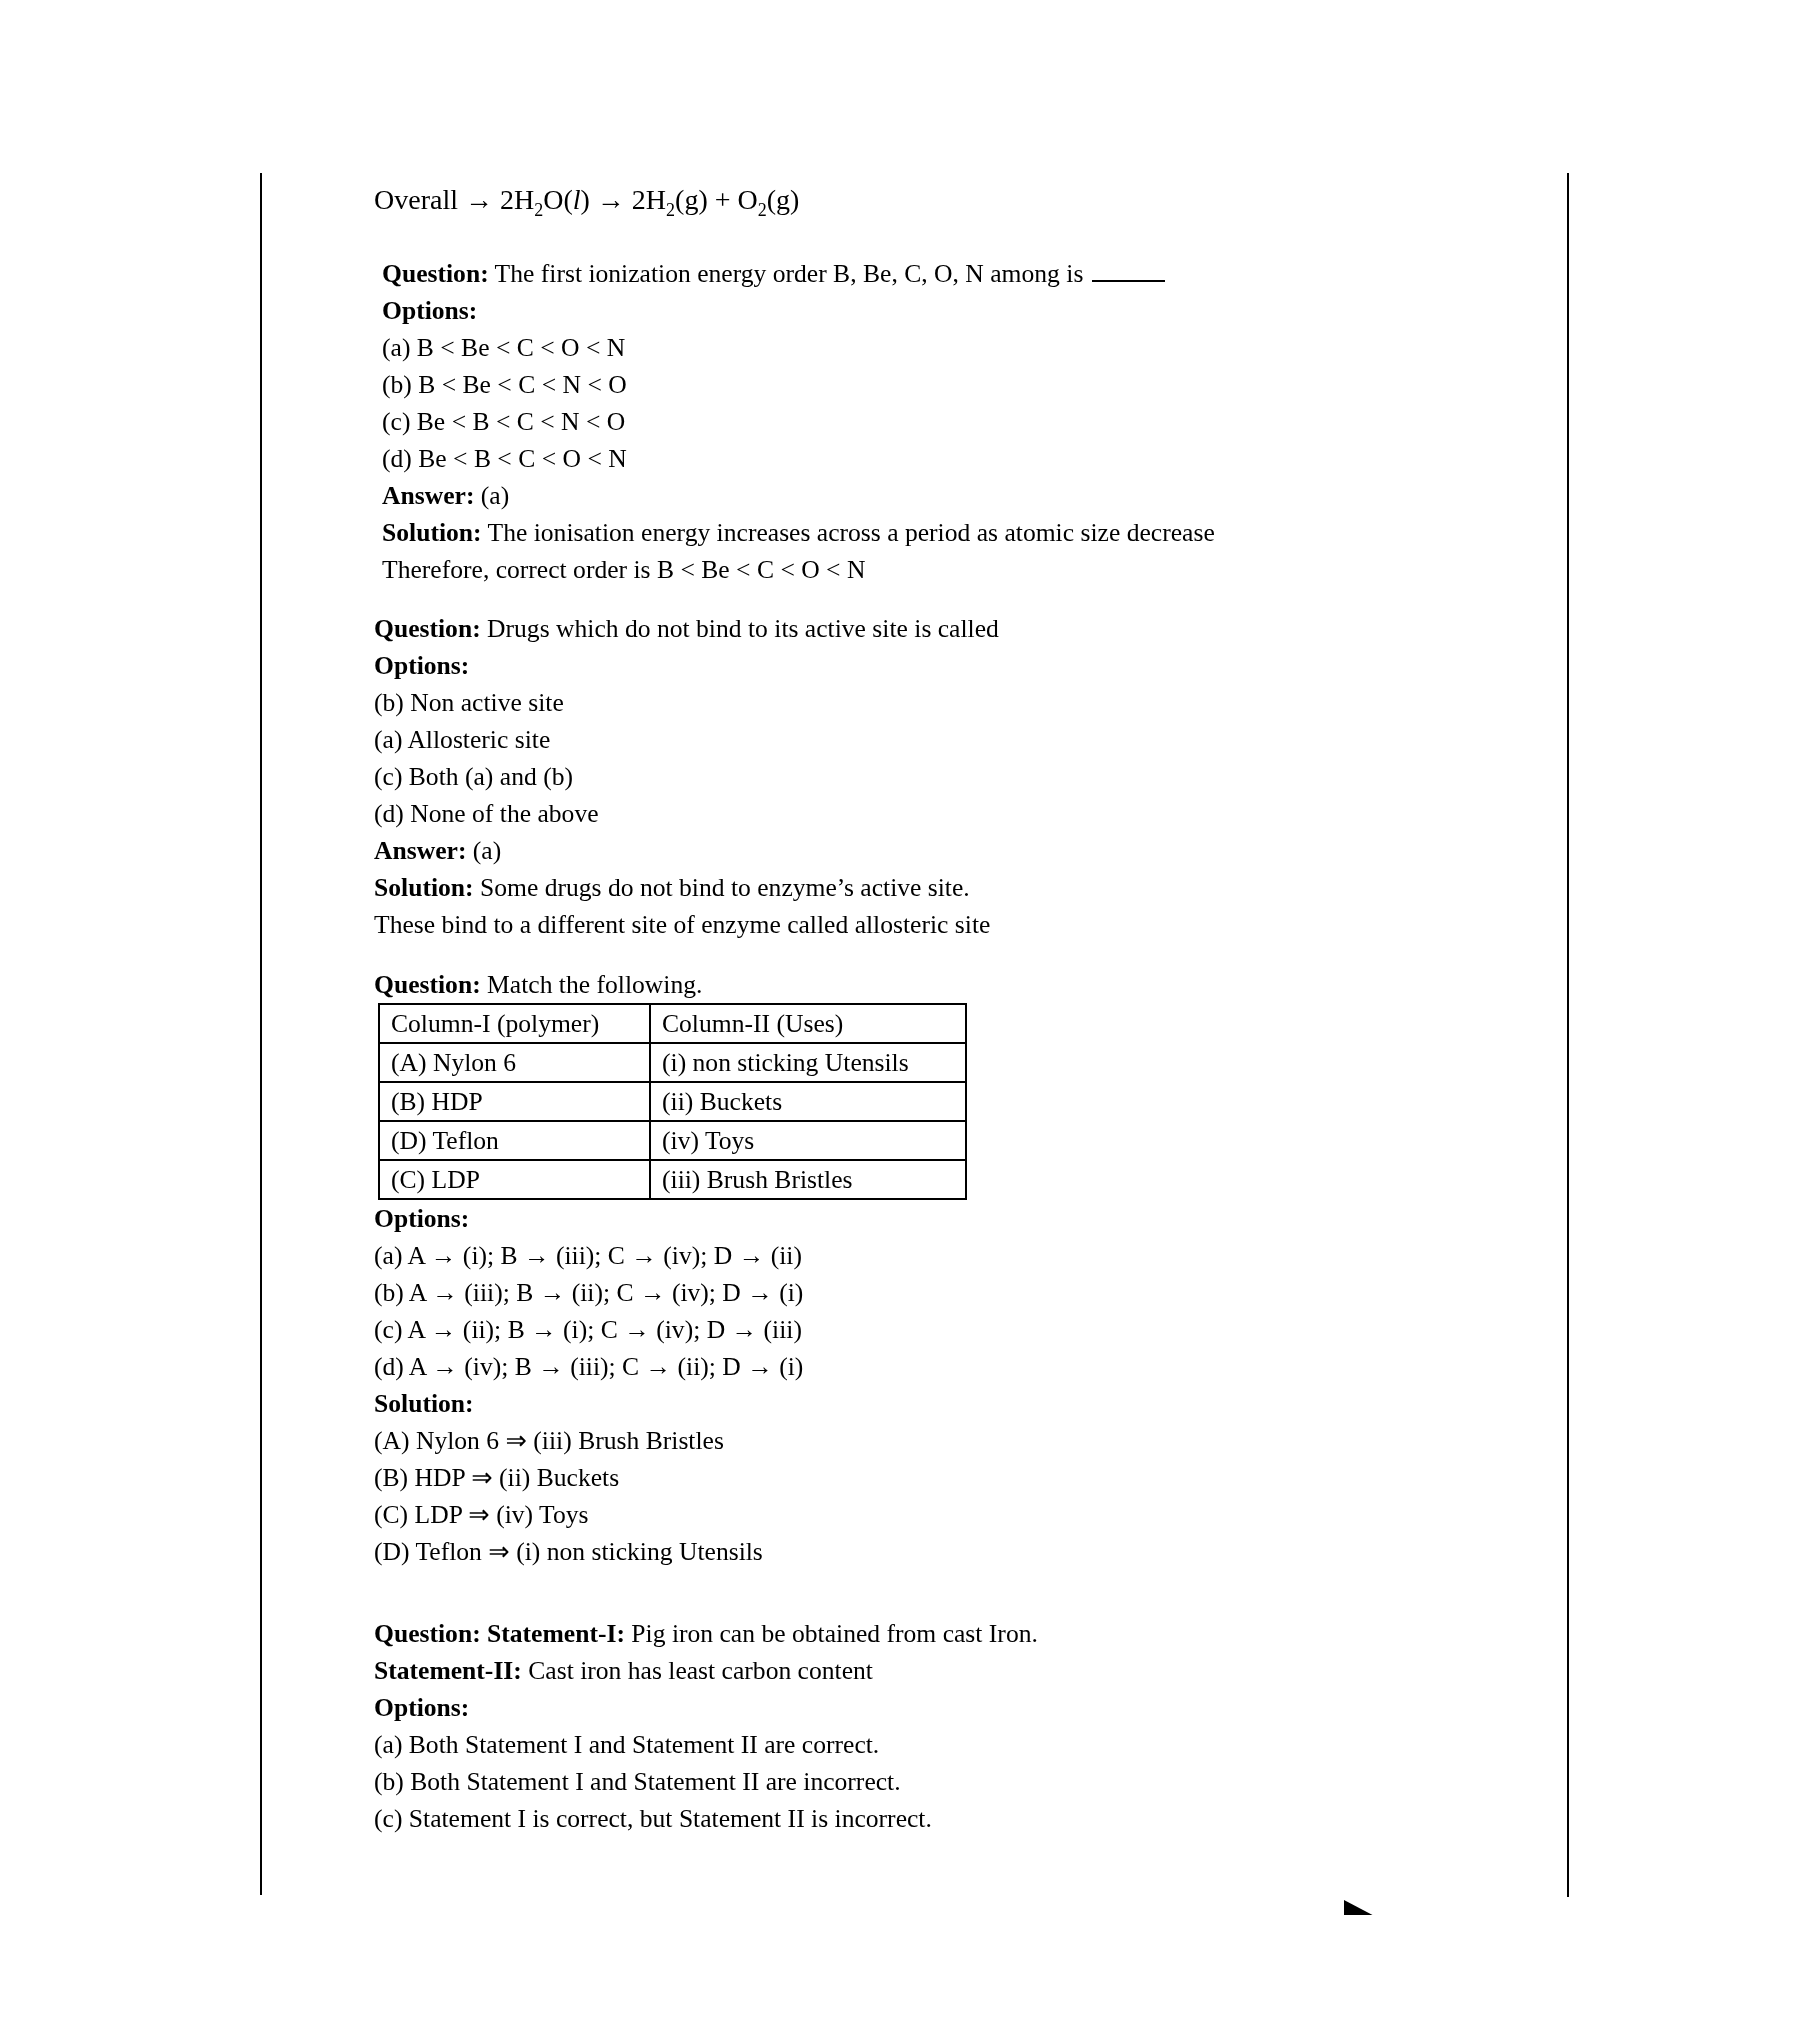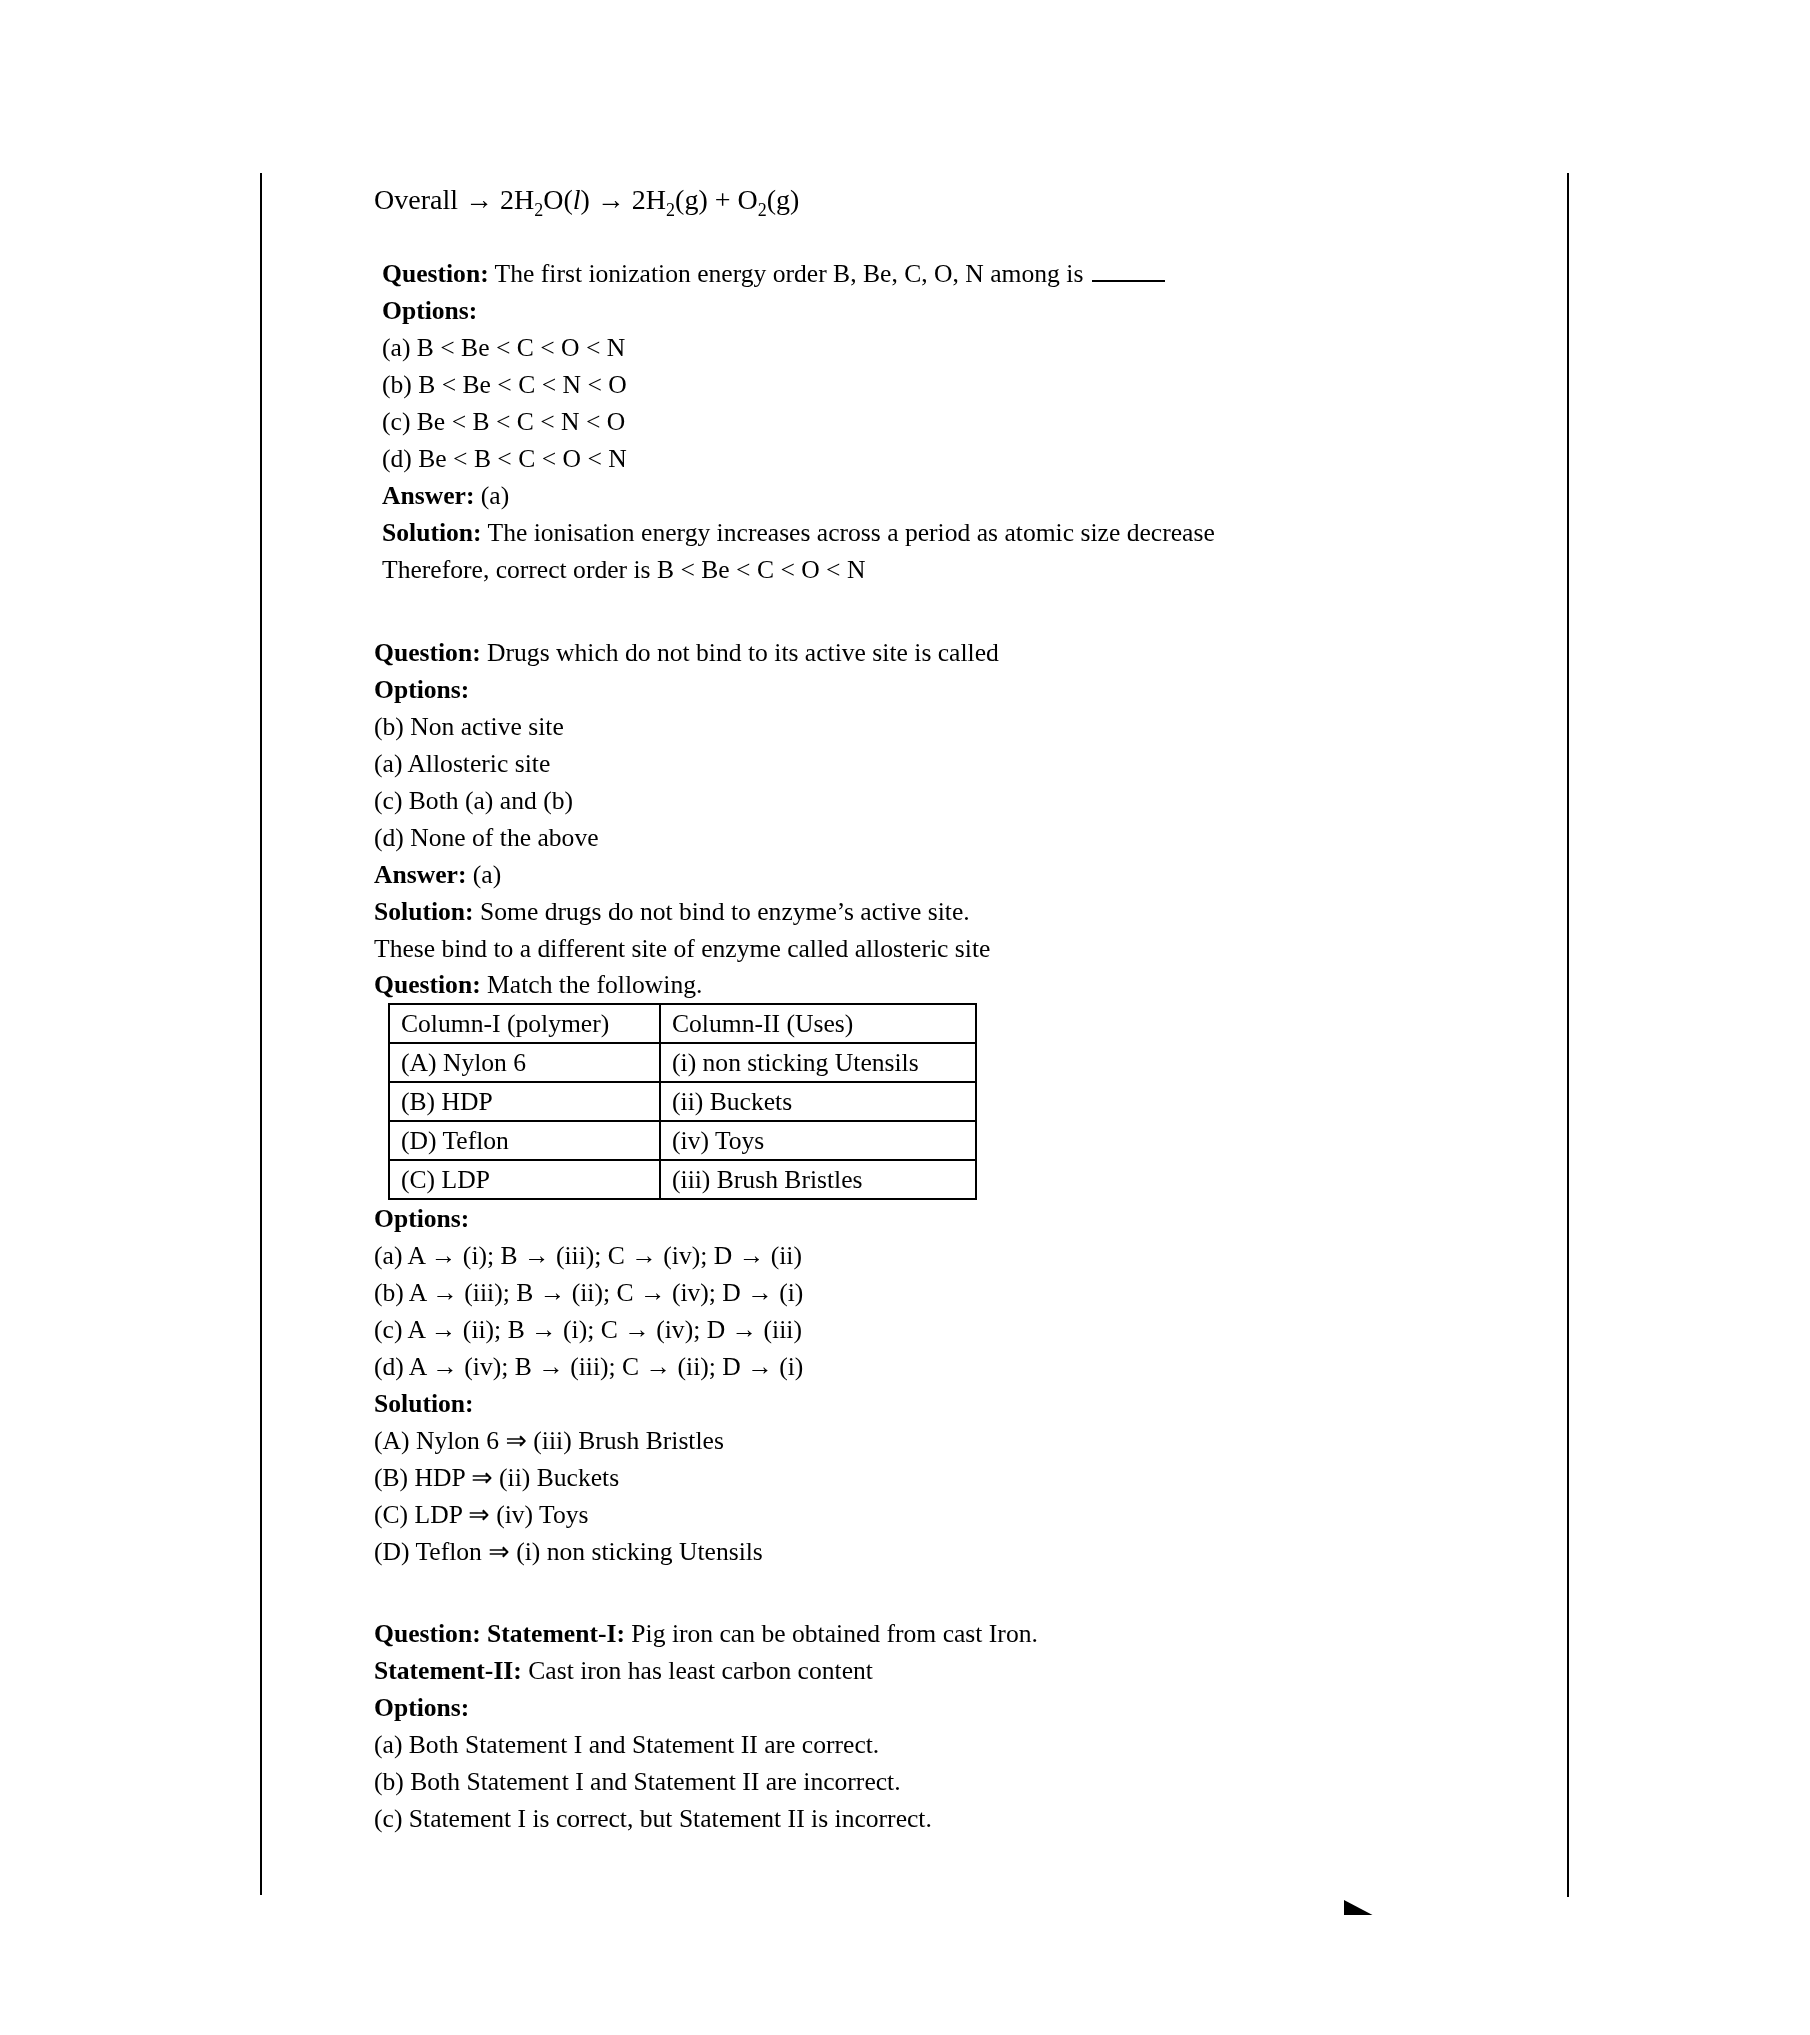--- a/index.html
+++ b/index.html
@@ -23,21 +23,21 @@
   }
   .block p { margin:0; padding:0; }
   .formula { font-size:28px; line-height:37px; }
   sub { font-size:18px; }
   .blank {
     display:inline-block; width:73px; height:2.8px;
     border-bottom:2.1px solid #000; margin-left:8.3px;
   }
 
   table.match {
-    border-collapse:collapse; margin-left:14px;
+    border-collapse:collapse; margin-left:4px;
     table-layout:fixed;
   }
   table.match th, table.match td {
     border:2.1px solid #000;
     font-weight:normal; text-align:left;
     font-size:25.6px; padding:0 11px;
     vertical-align:middle;
   }
   table.match col.c1 { width:271px; }
   table.match col.c2 { width:316px; }
@@ -67,21 +67,21 @@
     <p><b>Options:</b></p>
     <p>(a) B &lt; Be &lt; C &lt; O &lt; N</p>
     <p>(b) B &lt; Be &lt; C &lt; N &lt; O</p>
     <p>(c) Be &lt; B &lt; C &lt; N &lt; O</p>
     <p>(d) Be &lt; B &lt; C &lt; O &lt; N</p>
     <p><b>Answer:</b> <span>(a)</span></p>
     <p><b>Solution:</b> <span>The ionisation energy increases across a period as atomic size decrease</span></p>
     <p>Therefore, correct order is B &lt; Be &lt; C &lt; O &lt; N</p>
   </div>
 
-  <div class="block" style="top:634px;">
+  <div class="block" style="top:610px;">
     <p><b>Question:</b> <span>Drugs which do not bind to its active site is called</span></p>
     <p><b>Options:</b></p>
     <p>(b) Non active site</p>
     <p>(a) Allosteric site</p>
     <p>(c) Both (a) and (b)</p>
     <p>(d) None of the above</p>
     <p><b>Answer:</b> <span>(a)</span></p>
     <p><b>Solution:</b> <span>Some drugs do not bind to enzyme’s active site.</span></p>
     <p>These bind to a different site of enzyme called allosteric site</p>
   </div>

